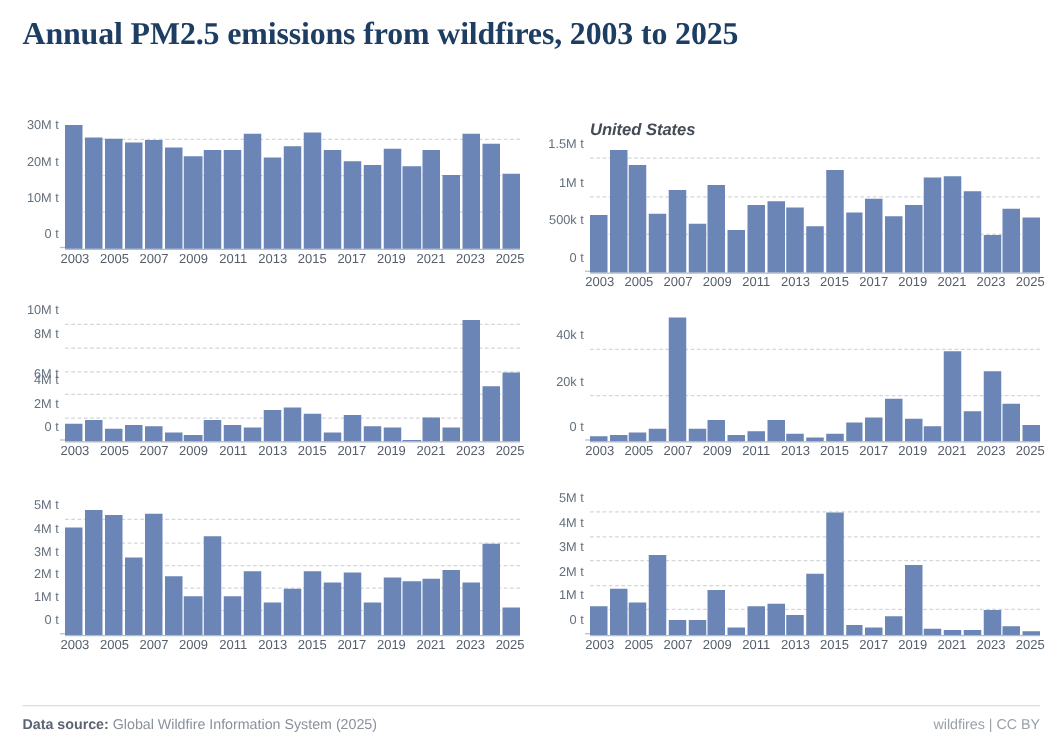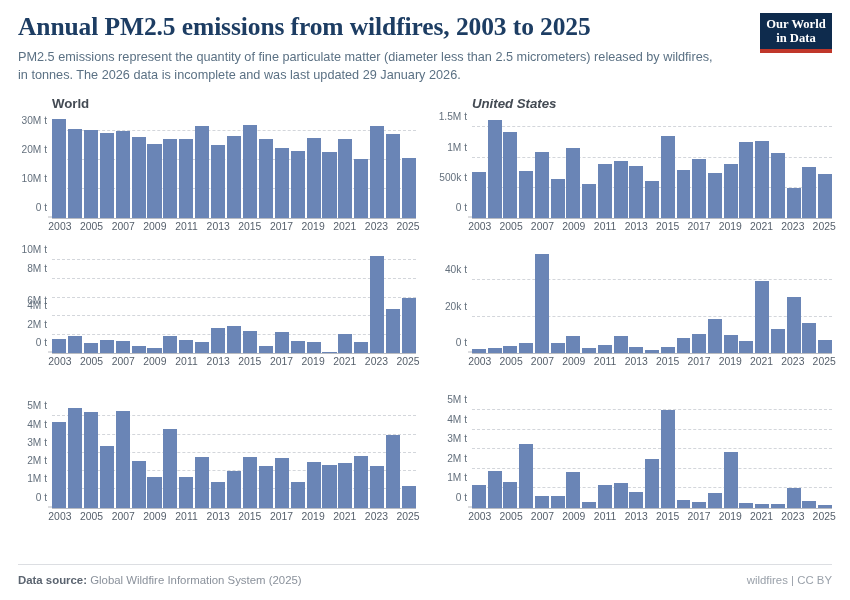--- a/index.html
+++ b/index.html
@@ -145,31 +145,25 @@
   .footer-left b { color: #5b6470; font-weight: 700; }
   .footer-right { color: #9aa1aa; }
 </style>
 </head>
 <body>
 
 <div id="root">
 
   <div class="header">
     <div class="title">Annual PM2.5 emissions from wildfires, 2003 to 2025</div>
-    <div class="subtitle">PM2.5 emissions represent the quantity of fine particulate matter (diameter less than 2.5 micrometers) released by wildfires, in tonnes. The 2026 data is incomplete and was last updated 29 January 2026.</div>
   </div>
 
-  <div class="owid-logo">
-    <span>Our World</span>
-    <span>in Data</span>
-  </div>
 
   <div class="panels" id="panels">
       <div class="panel">
-        <div class="panel-title">World</div>
         <div class="plot">
           <div class="ytick-dash" style="bottom: 0px;"></div>
           <div class="ytick" style="bottom: 0px;">0 t</div>
           <div class="gridline" style="bottom: 28.8889px;"></div>
           <div class="ytick" style="bottom: 28.8889px;">10M t</div>
           <div class="gridline" style="bottom: 57.7778px;"></div>
           <div class="ytick" style="bottom: 57.7778px;">20M t</div>
           <div class="gridline" style="bottom: 86.6667px;"></div>
           <div class="ytick" style="bottom: 86.6667px;">30M t</div>
           <div class="bars">

